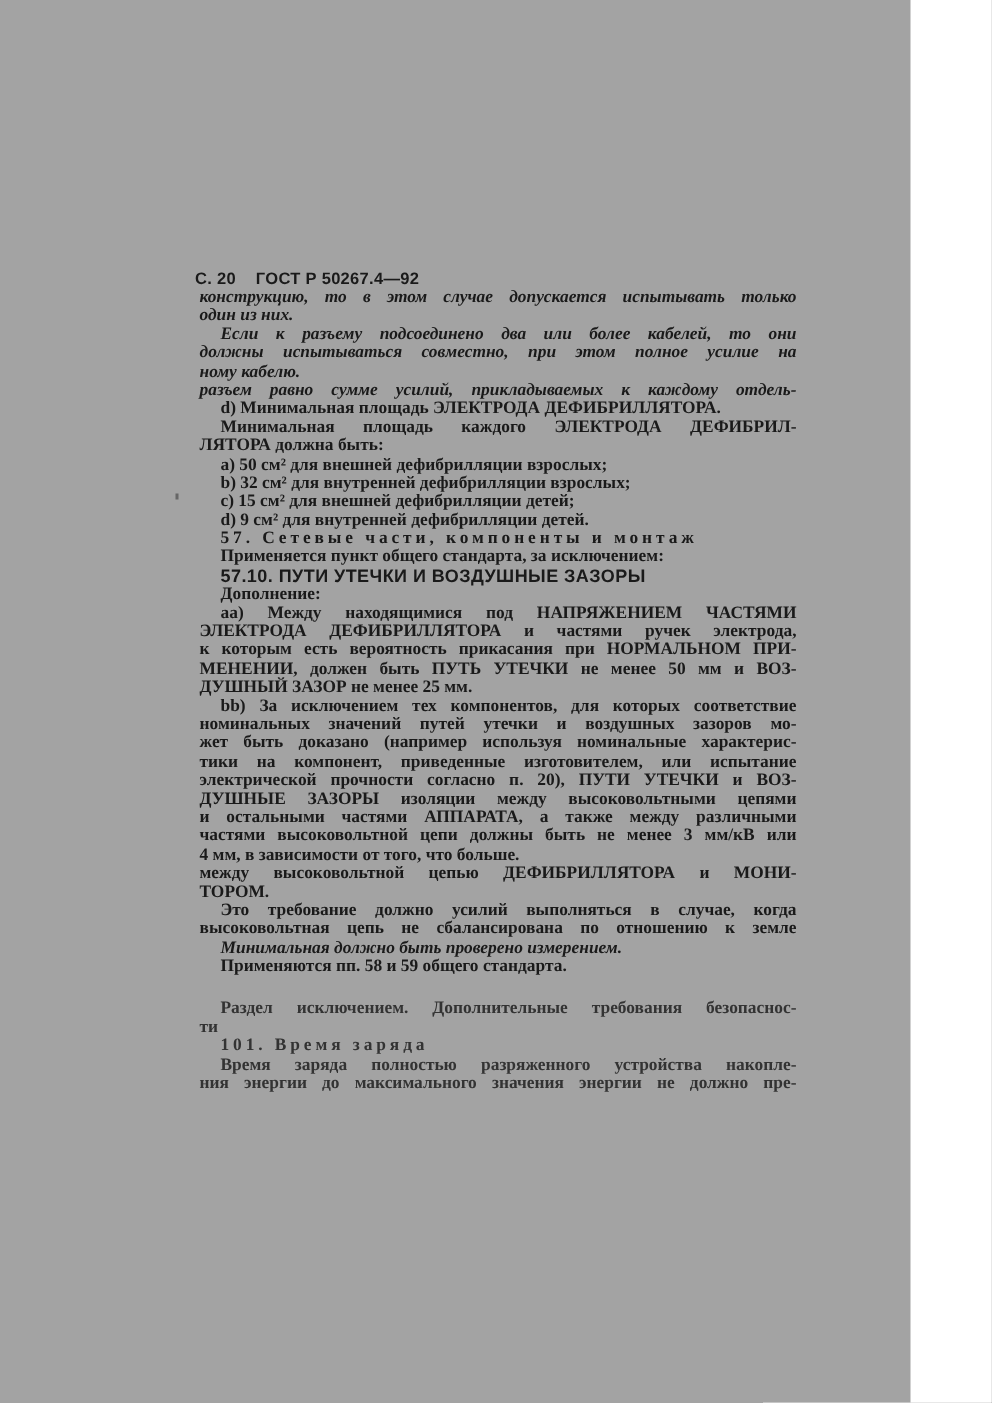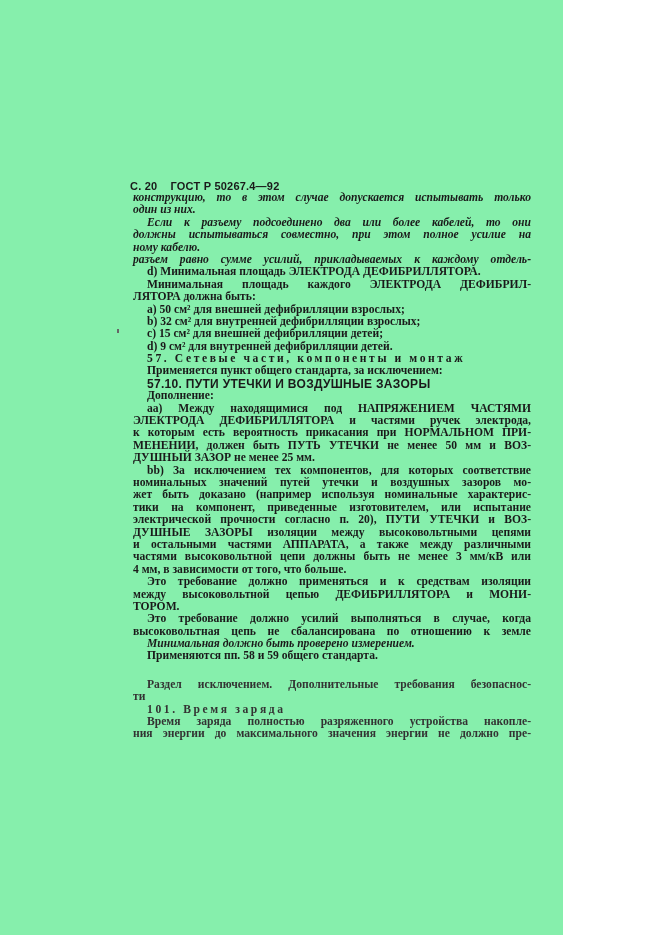--- a/index.html
+++ b/index.html
@@ -1,17 +1,17 @@
 <!DOCTYPE html>
 <html><head>
 <meta charset="utf-8">
 <style>
   html, body { margin:0; padding:0; background:#ffffff; }
   body { width:661px; height:935px; position:relative; overflow:hidden; color:#1a1a1a; }
-  .page { position:absolute; left:0; top:0; width:563px; height:935px; background:#86efac; }
+  .page { position:absolute; left:0; top:0; width:607px; height:935px; background:#a3a3a3; }
   .header { position:absolute; left:130px; top:180px; font-family:"Liberation Sans", sans-serif; font-weight:bold; font-size:11px; letter-spacing:0.2px; }
   .header span { margin-right:10px; }
   .body { position:absolute; left:133px; top:192px; width:398px; font-family:"Liberation Serif", serif; font-size:11.6px; line-height:12.4px;font-weight:bold; }
   .line { white-space:nowrap; text-align:justify; text-align-last:justify; height:12.4px; overflow:visible; }
   .line.last { text-align-last:left; }
   .ind { padding-left:14px; }
   .it { font-style:italic; }
   .caps { font-family:"Liberation Sans", sans-serif; font-size:12px; letter-spacing:0.3px; }
   .sp { letter-spacing:2.6px; }
   .gap2 { height:16px; }
@@ -53,21 +53,20 @@
         <div class="line last">ДУШНЫЙ ЗАЗОР не менее 25 мм.</div>
         <div class="line ind">bb) За исключением тех компонентов, для которых соответствие</div>
         <div class="line ">номинальных значений путей утечки и воздушных зазоров мо-</div>
         <div class="line ">жет быть доказано (например используя номинальные характерис-</div>
         <div class="line ">тики на компонент, приведенные изготовителем, или испытание</div>
         <div class="line ">электрической прочности согласно п. 20), ПУТИ УТЕЧКИ и ВОЗ-</div>
         <div class="line ">ДУШНЫЕ ЗАЗОРЫ изоляции между высоковольтными цепями</div>
         <div class="line ">и остальными частями АППАРАТА, а также между различными</div>
         <div class="line ">частями высоковольтной цепи должны быть не менее 3 мм/кВ или</div>
         <div class="line last">4 мм, в зависимости от того, что больше.</div>
-        <div class="line ind">Это требование должно применяться и к средствам изоляции</div>
         <div class="line ">между высоковольтной цепью ДЕФИБРИЛЛЯТОРА и МОНИ-</div>
         <div class="line last">ТОРОМ.</div>
         <div class="line ind">Это требование должно усилий выполняться в случае, когда</div>
         <div class="line ">высоковольтная цепь не сбалансирована по отношению к земле</div>
         <div class="line it ind last">Минимальная должно быть проверено измерением.</div>
         <div class="line ind last">Применяются пп. 58 и 59 общего стандарта.</div>
       </div>
     <div class="gap2"></div>
     <div id="section-lines">
         <div class="line ind faded">Раздел исключением. Дополнительные требования безопаснос-</div>

